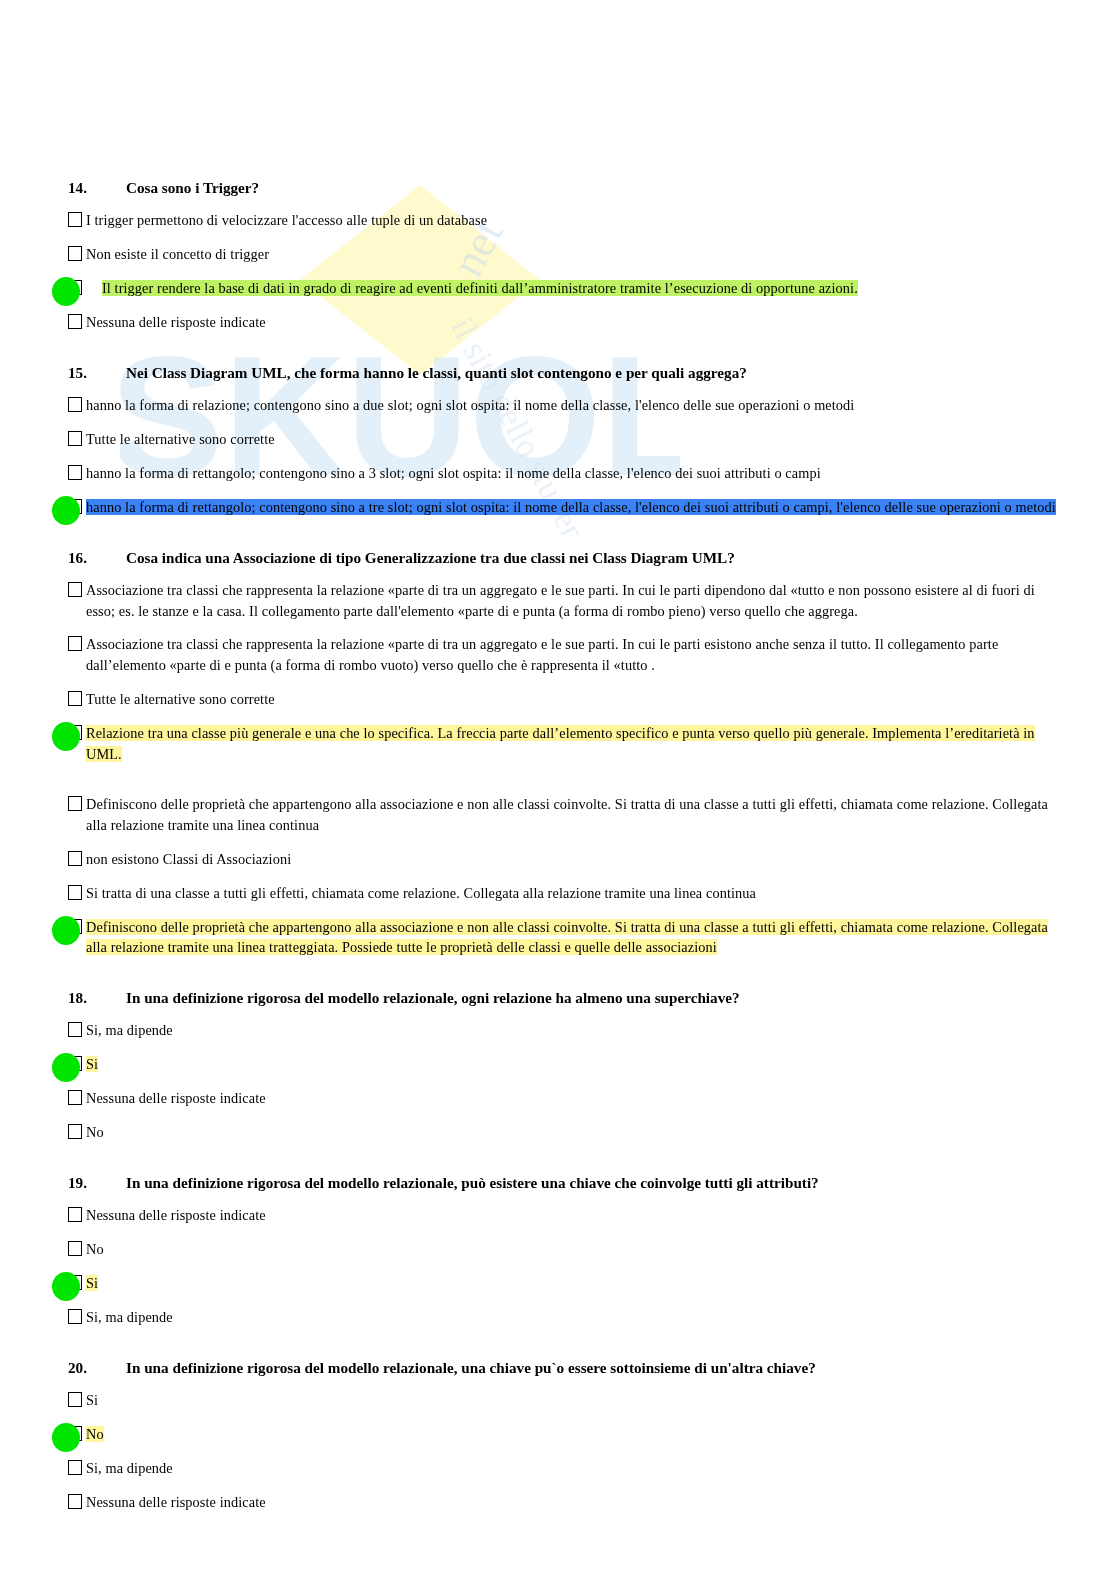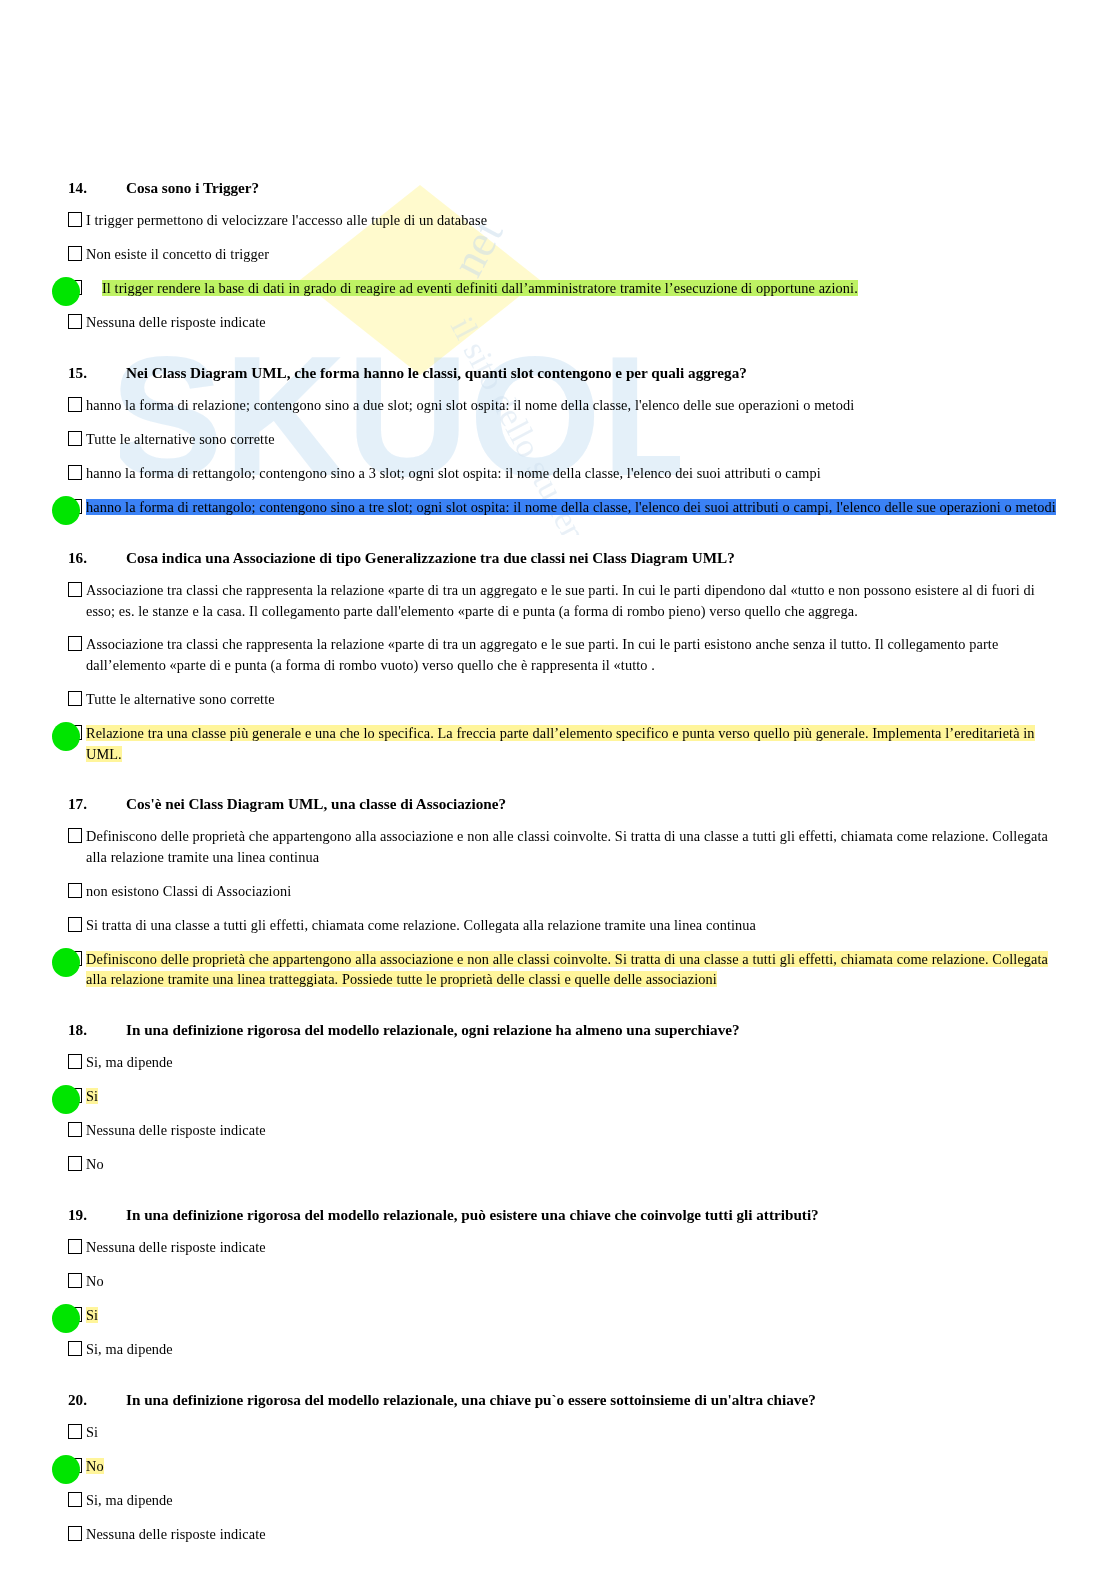--- a/index.html
+++ b/index.html
@@ -193,24 +193,20 @@
           <span class="opt-text">Tutte le alternative sono corrette</span>
         </div>
         <div class="option-row correct">
           <span class="cb">
             <span class="marker" style="background: rgb(0, 229, 0);"></span>
           </span>
           <span class="opt-text"><span class="hl" style="background: rgb(255, 245, 155);">Relazione tra una classe più generale e una che lo specifica. La freccia parte dall’elemento specifico e punta verso quello più generale.  Implementa l’ereditarietà in UML.</span></span>
         </div>
       </div>
       <div class="question-block">
-        <div class="q-title">
-          <span class="q-num">17.</span>
-          <span class="q-text">Cos'è nei Class Diagram UML, una classe di Associazione?</span>
-        </div>
         <div class="option-row">
           <span class="cb"></span>
           <span class="opt-text">Definiscono delle proprietà che appartengono alla associazione e non alle classi coinvolte. Si tratta di una classe a tutti gli effetti, chiamata come relazione. Collegata alla relazione tramite una linea continua</span>
         </div>
         <div class="option-row">
           <span class="cb"></span>
           <span class="opt-text">non esistono Classi di Associazioni</span>
         </div>
         <div class="option-row">
           <span class="cb"></span>

